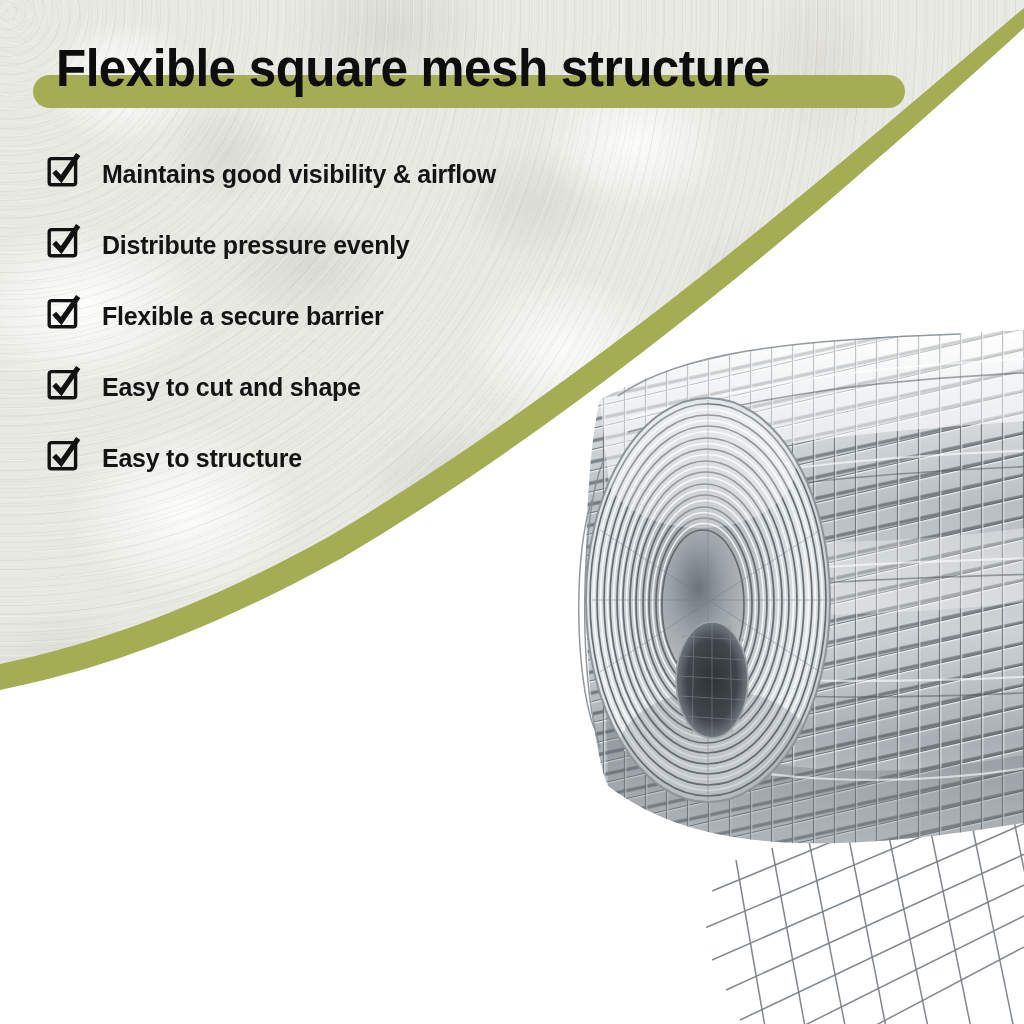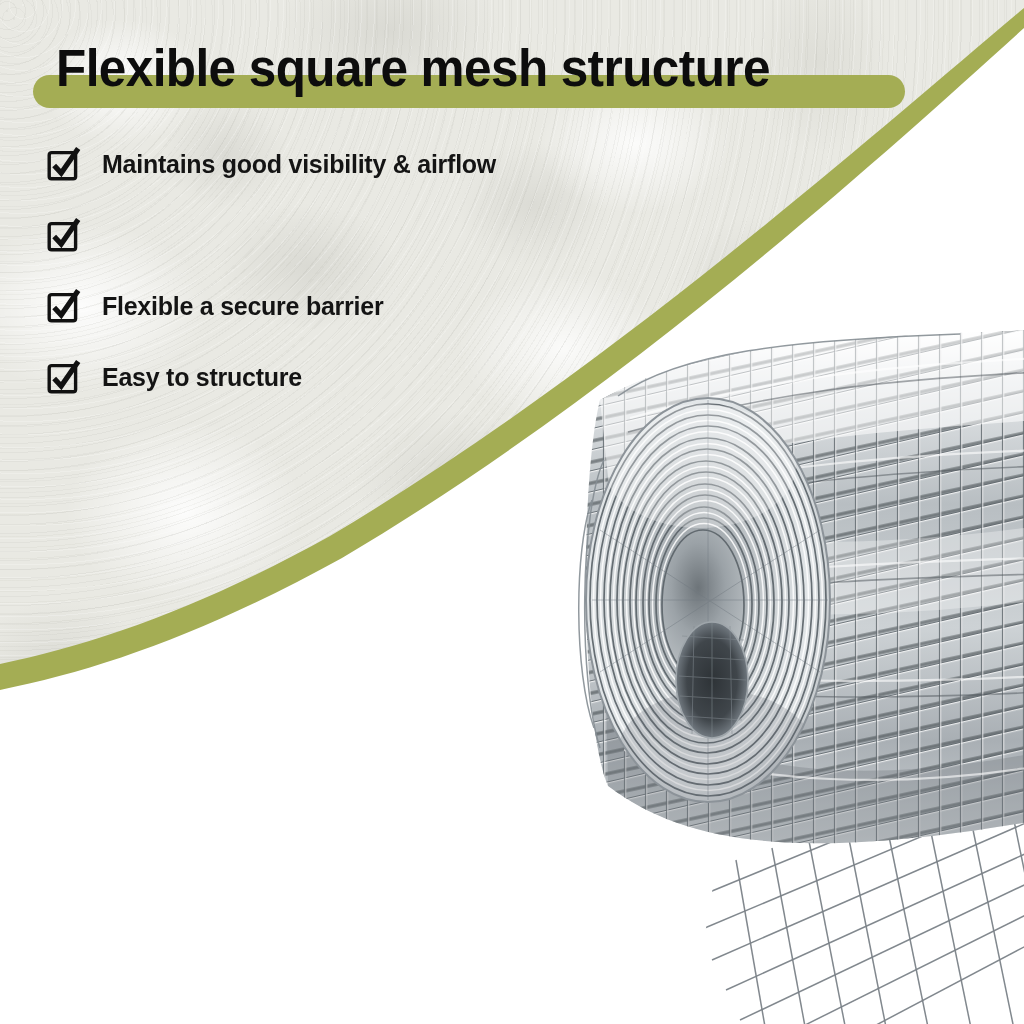--- a/index.html
+++ b/index.html
@@ -100,21 +100,21 @@
 
   
   .features {
     position: absolute;
     left: 47px;
     top: 141px;
     width: 620px;
   }
   .feature-row {
     display: flex;
-    align-items: center;
+    align-items: flex-end;
     height: 46px;
     margin-bottom: 25px;
   }
   .check-icon {
     position: relative;
     width: 34px;
     height: 34px;
     flex: 0 0 34px;
     margin-right: 21px;
   }
@@ -169,32 +169,42 @@
       <span class="feature-label">Maintains good visibility &amp; airflow</span>
     </div>
 
     <div class="feature-row">
       <span class="check-icon">
         <svg width="34" height="34" viewBox="0 0 34 34" aria-hidden="true">
           <rect x="2.2" y="5.6" width="26.4" height="26.2" rx="2.4" fill="none" stroke="#111111" stroke-width="3.4"></rect>
           <path d="M 7.2 18.4 L 14.2 26.0 L 31.2 1.6" fill="none" stroke="#111111" stroke-width="5.2" stroke-linecap="butt" stroke-linejoin="miter"></path>
         </svg>
       </span>
+      <span class="feature-label">Distribute pressure evenly</span>
     </div>
 
     <div class="feature-row">
       <span class="check-icon">
         <svg width="34" height="34" viewBox="0 0 34 34" aria-hidden="true">
           <rect x="2.2" y="5.6" width="26.4" height="26.2" rx="2.4" fill="none" stroke="#111111" stroke-width="3.4"></rect>
           <path d="M 7.2 18.4 L 14.2 26.0 L 31.2 1.6" fill="none" stroke="#111111" stroke-width="5.2" stroke-linecap="butt" stroke-linejoin="miter"></path>
         </svg>
       </span>
       <span class="feature-label">Flexible a secure barrier</span>
     </div>
 
+    <div class="feature-row">
+      <span class="check-icon">
+        <svg width="34" height="34" viewBox="0 0 34 34" aria-hidden="true">
+          <rect x="2.2" y="5.6" width="26.4" height="26.2" rx="2.4" fill="none" stroke="#111111" stroke-width="3.4"></rect>
+          <path d="M 7.2 18.4 L 14.2 26.0 L 31.2 1.6" fill="none" stroke="#111111" stroke-width="5.2" stroke-linecap="butt" stroke-linejoin="miter"></path>
+        </svg>
+      </span>
+      <span class="feature-label">Easy to cut and shape</span>
+    </div>
 
     <div class="feature-row">
       <span class="check-icon">
         <svg width="34" height="34" viewBox="0 0 34 34" aria-hidden="true">
           <rect x="2.2" y="5.6" width="26.4" height="26.2" rx="2.4" fill="none" stroke="#111111" stroke-width="3.4"></rect>
           <path d="M 7.2 18.4 L 14.2 26.0 L 31.2 1.6" fill="none" stroke="#111111" stroke-width="5.2" stroke-linecap="butt" stroke-linejoin="miter"></path>
         </svg>
       </span>
       <span class="feature-label">Easy to structure</span>
     </div>

